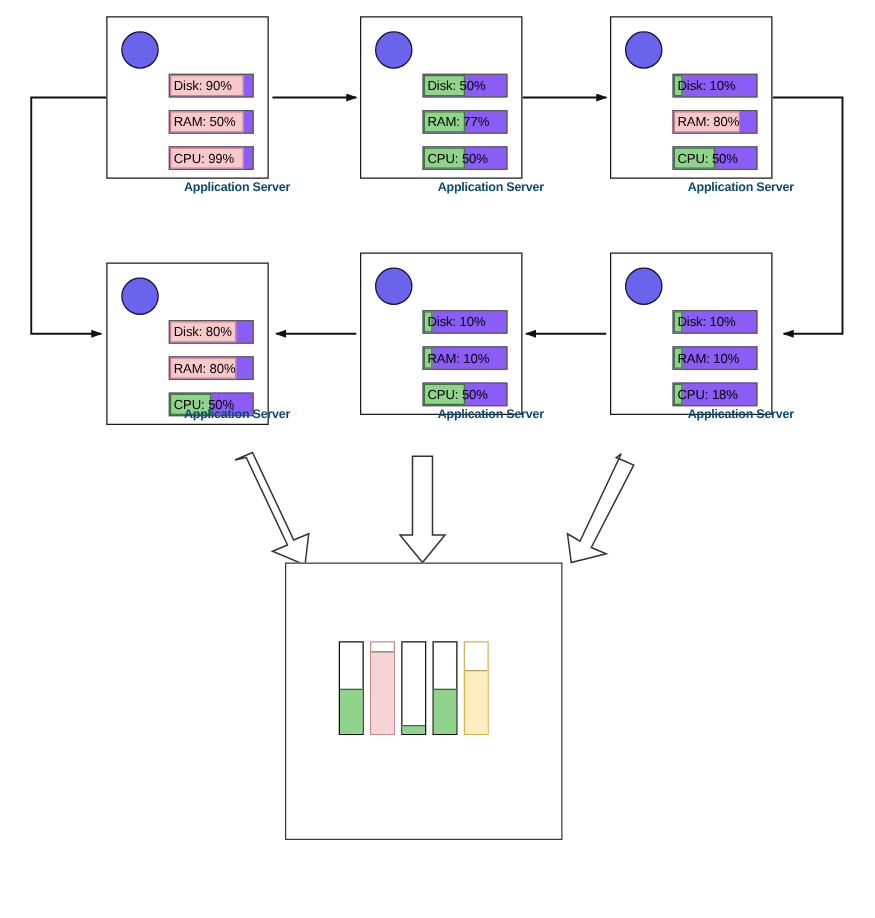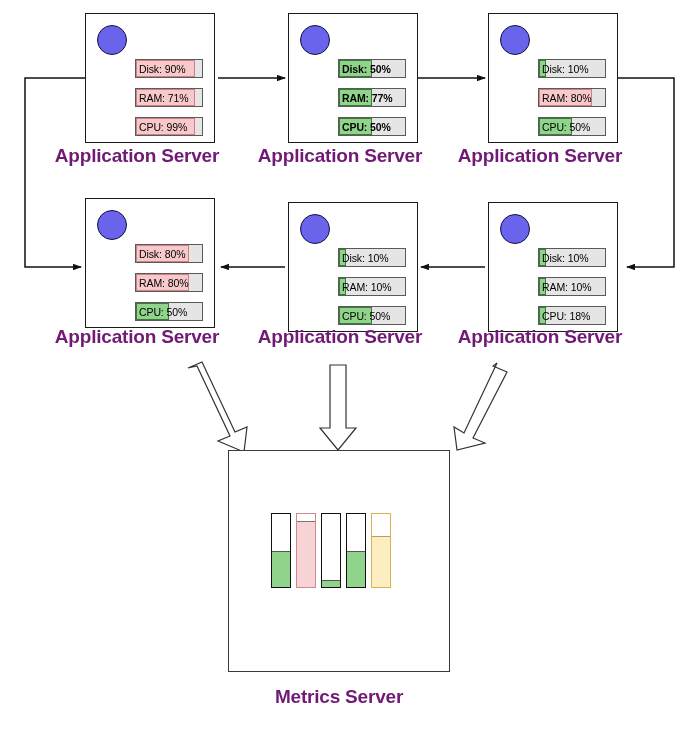--- a/index.html
+++ b/index.html
@@ -29,21 +29,21 @@
     border:1.3px solid #12123a;
     box-sizing:border-box;
   }
   .meters{
     position:absolute;left:49px;top:45px;
     display:flex;flex-direction:column;gap:10px;
   }
   .meter{
     position:relative;
     width:68px;height:19px;
-    background:#e5e5e5;
+    background:#8b5cf6;
     border:1px solid #5a5a5a;
     box-sizing:border-box;
     overflow:hidden;
   }
   .meter-fill{
     position:absolute;left:0;top:0;bottom:0;
     box-sizing:border-box;
   }
   .meter-label{
     position:absolute;left:0;right:0;top:0;bottom:0;
@@ -53,24 +53,24 @@
     letter-spacing:-0.1px;
     white-space:nowrap;
   }
   .lvl-low  .meter-fill{background:#8fd48a;border:1px solid #3d7a38;}
   .lvl-mid  .meter-fill{background:#8fd48a;border:1px solid #3d7a38;}
   .lvl-high .meter-fill{background:#f8c9cb;border:1px solid #d07f84;}
 
   .node-caption{
     position:absolute;
     width:190px;
-    text-align:center;
-    font-size:19px;
+    text-align:right;
+    font-size:10px;
     font-weight:bold;
-    color:#701a75;
+    color:#0c4a6e;
     letter-spacing:-0.2px;
     white-space:nowrap;
   }
 
   
   .metrics-box{
     position:absolute;
     left:228px;top:450px;
     width:222px;height:222px;
     border:1.5px solid #3a3a3a;
@@ -130,30 +130,30 @@
   <div id="servers-layer">
       <div class="server" style="left: 85px; top: 13px;">
         <div class="server-dot"></div>
         <div class="meters">
           <div class="meter lvl-high">
             <div class="meter-fill" style="width: 90%;"></div>
             <div class="meter-label">Disk: 90%</div>
           </div>
           <div class="meter lvl-high">
             <div class="meter-fill" style="width: 90%;"></div>
-            <div class="meter-label">RAM: 71%</div>
+            <div class="meter-label">RAM: 50%</div>
           </div>
           <div class="meter lvl-high">
             <div class="meter-fill" style="width: 90%;"></div>
             <div class="meter-label">CPU: 99%</div>
           </div>
         </div>
       </div>
       <div class="node-caption" style="left: 42px; top: 145px;">Application Server</div>
-      <div class="server" style="left: 288px; top: 13px; font-weight: bold;">
+      <div class="server" style="left: 288px; top: 13px;">
         <div class="server-dot"></div>
         <div class="meters">
           <div class="meter lvl-mid">
             <div class="meter-fill" style="width: 50%;"></div>
             <div class="meter-label">Disk: 50%</div>
           </div>
           <div class="meter lvl-mid">
             <div class="meter-fill" style="width: 50%;"></div>
             <div class="meter-label">RAM: 77%</div>
           </div>
@@ -175,21 +175,21 @@
             <div class="meter-fill" style="width: 80%;"></div>
             <div class="meter-label">RAM: 80%</div>
           </div>
           <div class="meter lvl-mid">
             <div class="meter-fill" style="width: 50%;"></div>
             <div class="meter-label">CPU: 50%</div>
           </div>
         </div>
       </div>
       <div class="node-caption" style="left: 445px; top: 145px;">Application Server</div>
-      <div class="server" style="left: 85px; top: 198px;">
+      <div class="server" style="left: 85px; top: 210px;">
         <div class="server-dot"></div>
         <div class="meters">
           <div class="meter lvl-high">
             <div class="meter-fill" style="width: 80%;"></div>
             <div class="meter-label">Disk: 80%</div>
           </div>
           <div class="meter lvl-high">
             <div class="meter-fill" style="width: 80%;"></div>
             <div class="meter-label">RAM: 80%</div>
           </div>
@@ -250,15 +250,14 @@
           <div class="vbar-fill" style="height: 10%;"></div>
         </div>
         <div class="vbar c-green">
           <div class="vbar-fill" style="height: 50%;"></div>
         </div>
         <div class="vbar c-amber">
           <div class="vbar-fill" style="height: 70%;"></div>
         </div>
       </div>
   </div>
-  <div class="node-caption" style="left:244px;top:686px;">Metrics Server</div>
 
 </div>
 
 </body></html>

